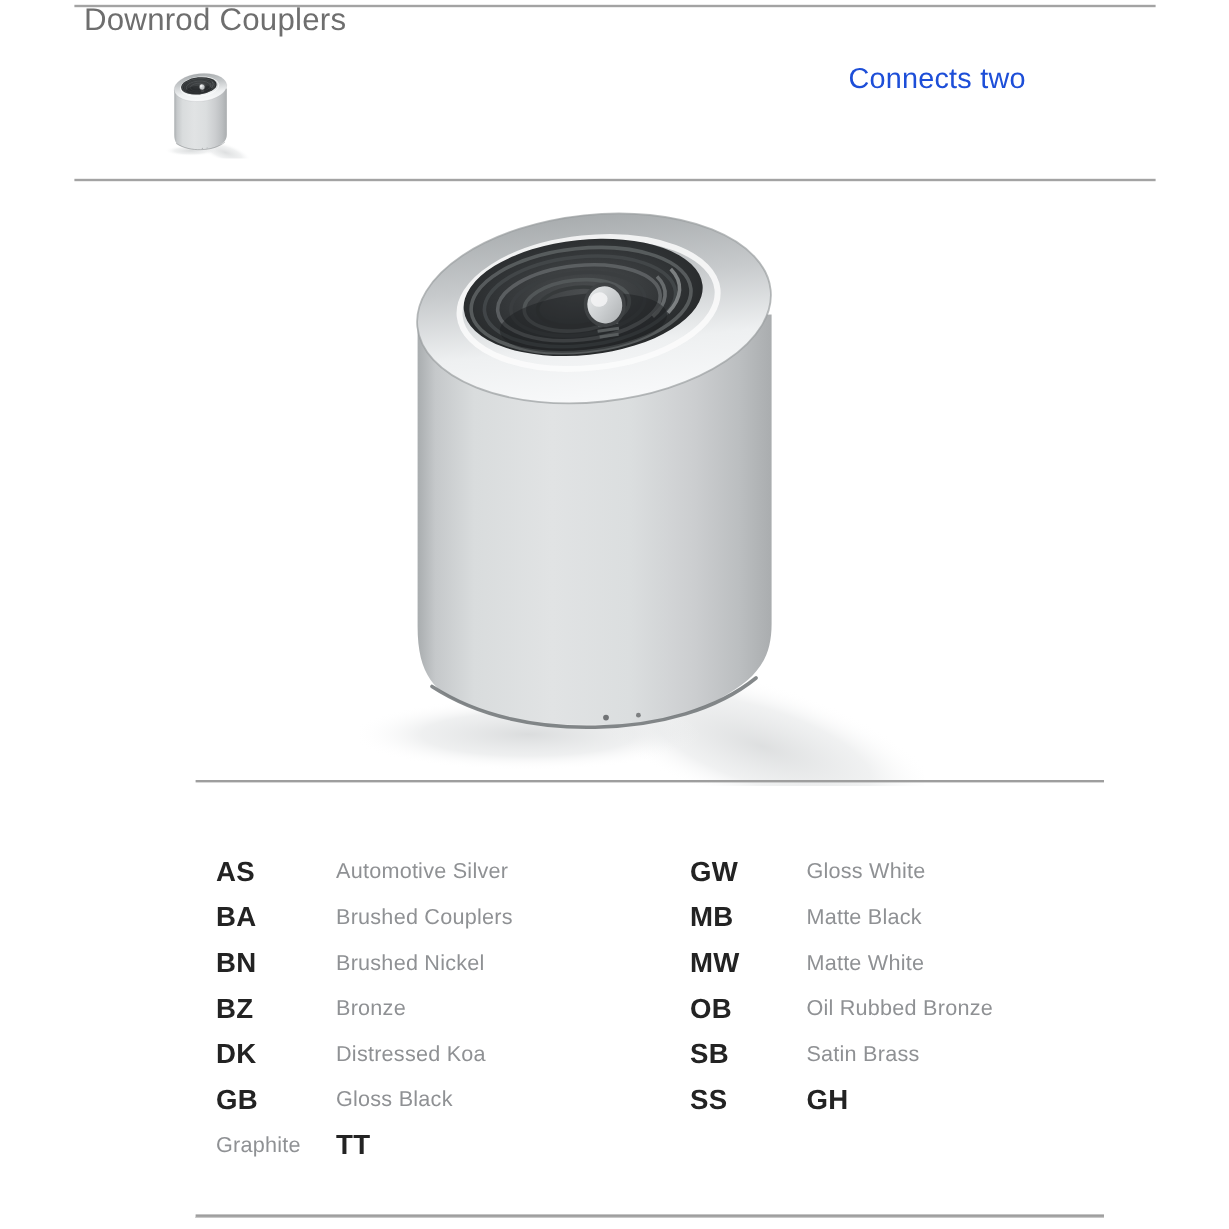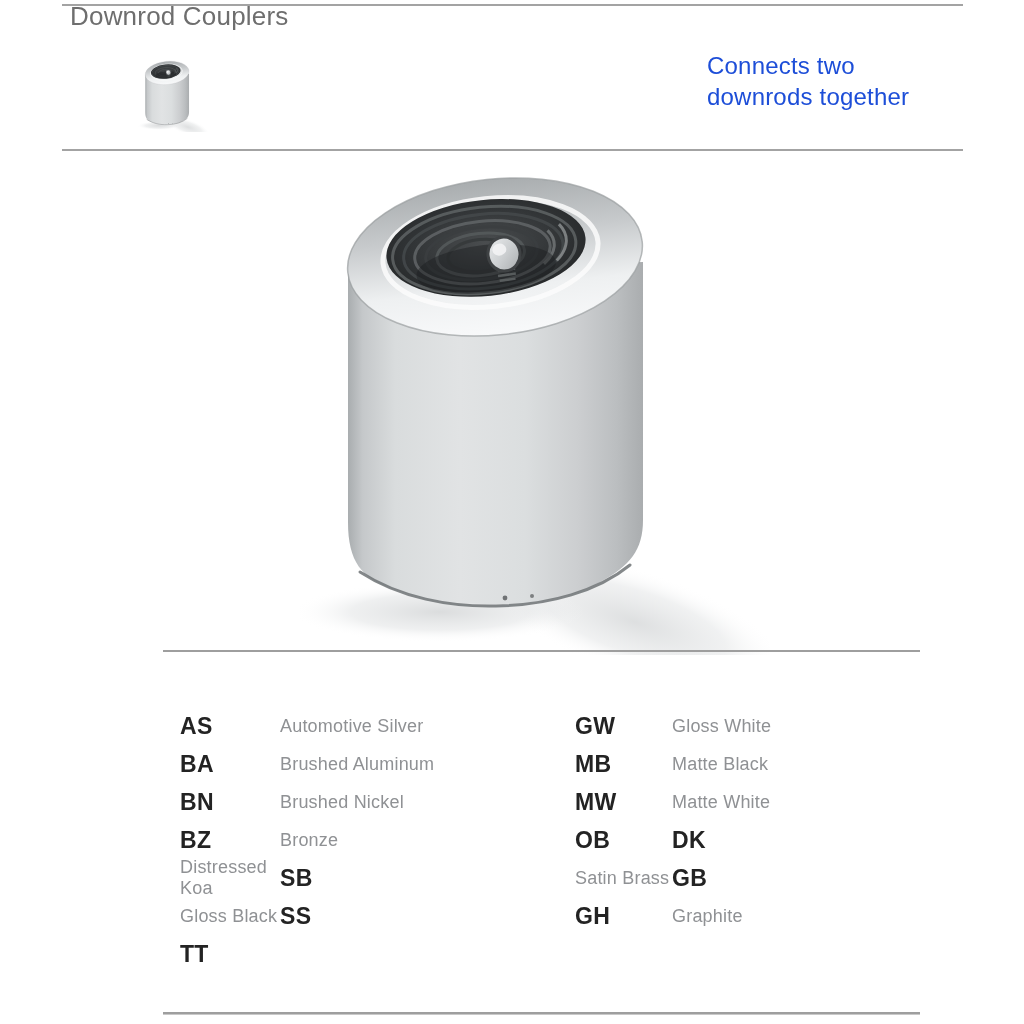--- a/index.html
+++ b/index.html
@@ -120,50 +120,50 @@
   <div class="rule rule-top"></div>
 
   <div class="page-title">Downrod Couplers</div>
 
   <svg class="thumb-svg" viewBox="0 0 470 485">
     <use href="#coupler-art"></use>
   </svg>
 
   <div class="subtitle">
     <div>Connects two</div>
-    <div>downrods together</div>
   </div>
 
   <div class="rule rule-header"></div>
 
   <svg class="main-svg" viewBox="0 0 470 485">
     <use href="#coupler-art"></use>
   </svg>
 
   <div class="rule rule-mid"></div>
 
   <div class="legend">
     <span class="code">AS</span>
     <span class="name">Automotive Silver</span>
     <span class="code">GW</span>
     <span class="name">Gloss White</span>
 
     <span class="code">BA</span>
-    <span class="name">Brushed Aluminum</span>
+    <span class="name">Brushed Couplers</span>
     <span class="code">MB</span>
     <span class="name">Matte Black</span>
 
     <span class="code">BN</span>
     <span class="name">Brushed Nickel</span>
     <span class="code">MW</span>
     <span class="name">Matte White</span>
 
     <span class="code">BZ</span>
     <span class="name">Bronze</span>
     <span class="code">OB</span>
+    <span class="name">Oil Rubbed Bronze</span>
 
     <span class="code">DK</span>
     <span class="name">Distressed Koa</span>
     <span class="code">SB</span>
     <span class="name">Satin Brass</span>
 
     <span class="code">GB</span>
     <span class="name">Gloss Black</span>
     <span class="code">SS</span>
 

